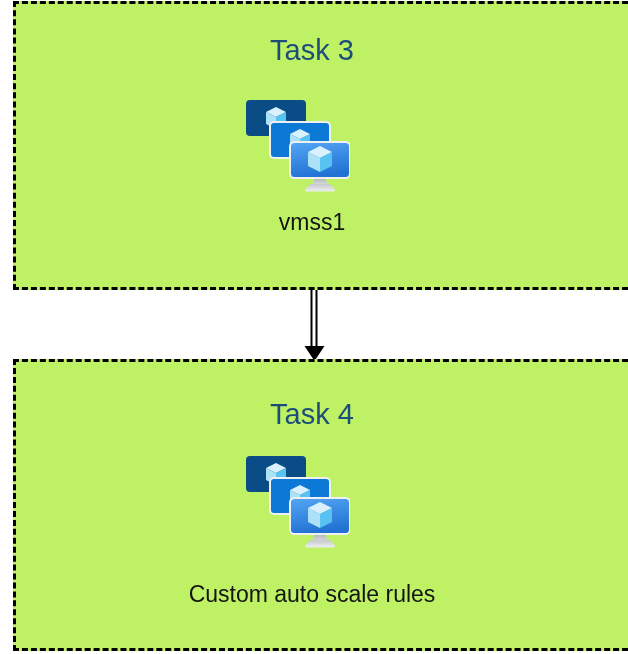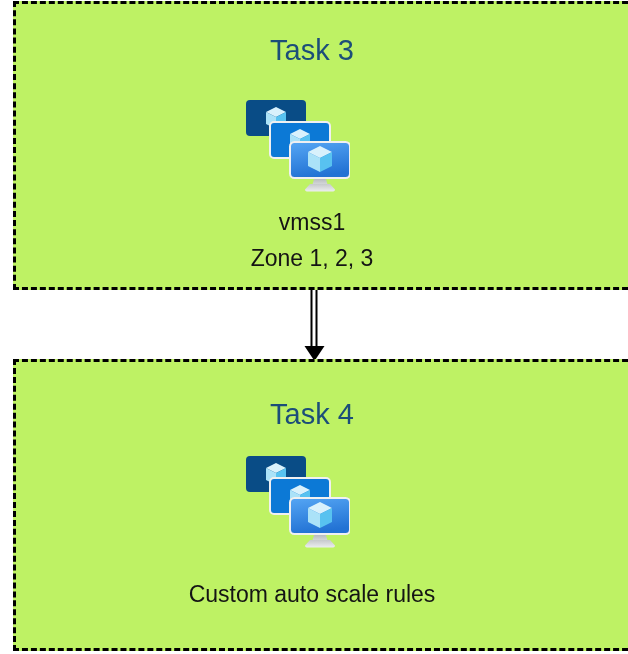--- a/index.html
+++ b/index.html
@@ -104,21 +104,20 @@
       <g>
         <rect class="mon-front" x="44" y="42" width="60" height="36" rx="4.5"></rect>
         <polygon class="cube-top" points="74,46 86,52 74,58 62,52"></polygon>
         <polygon class="cube-left" points="62,52 74,58 74,72 62,66"></polygon>
         <polygon class="cube-right" points="86,52 74,58 74,72 86,66"></polygon>
       </g>
     </svg>
 
     <div class="task-label">
       <span>vmss1</span>
-      <span>Zone 1, 2, 3</span>
     </div>
   </div>
 
   <svg class="arrow" width="35" height="72" viewBox="0 0 35 72">
     <line x1="14.5" y1="0" x2="14.5" y2="59"></line>
     <line x1="19.5" y1="0" x2="19.5" y2="59"></line>
     <polygon points="17.5,71 7.5,56 27.5,56"></polygon>
   </svg>
 
   <div class="task-box box-bottom">

